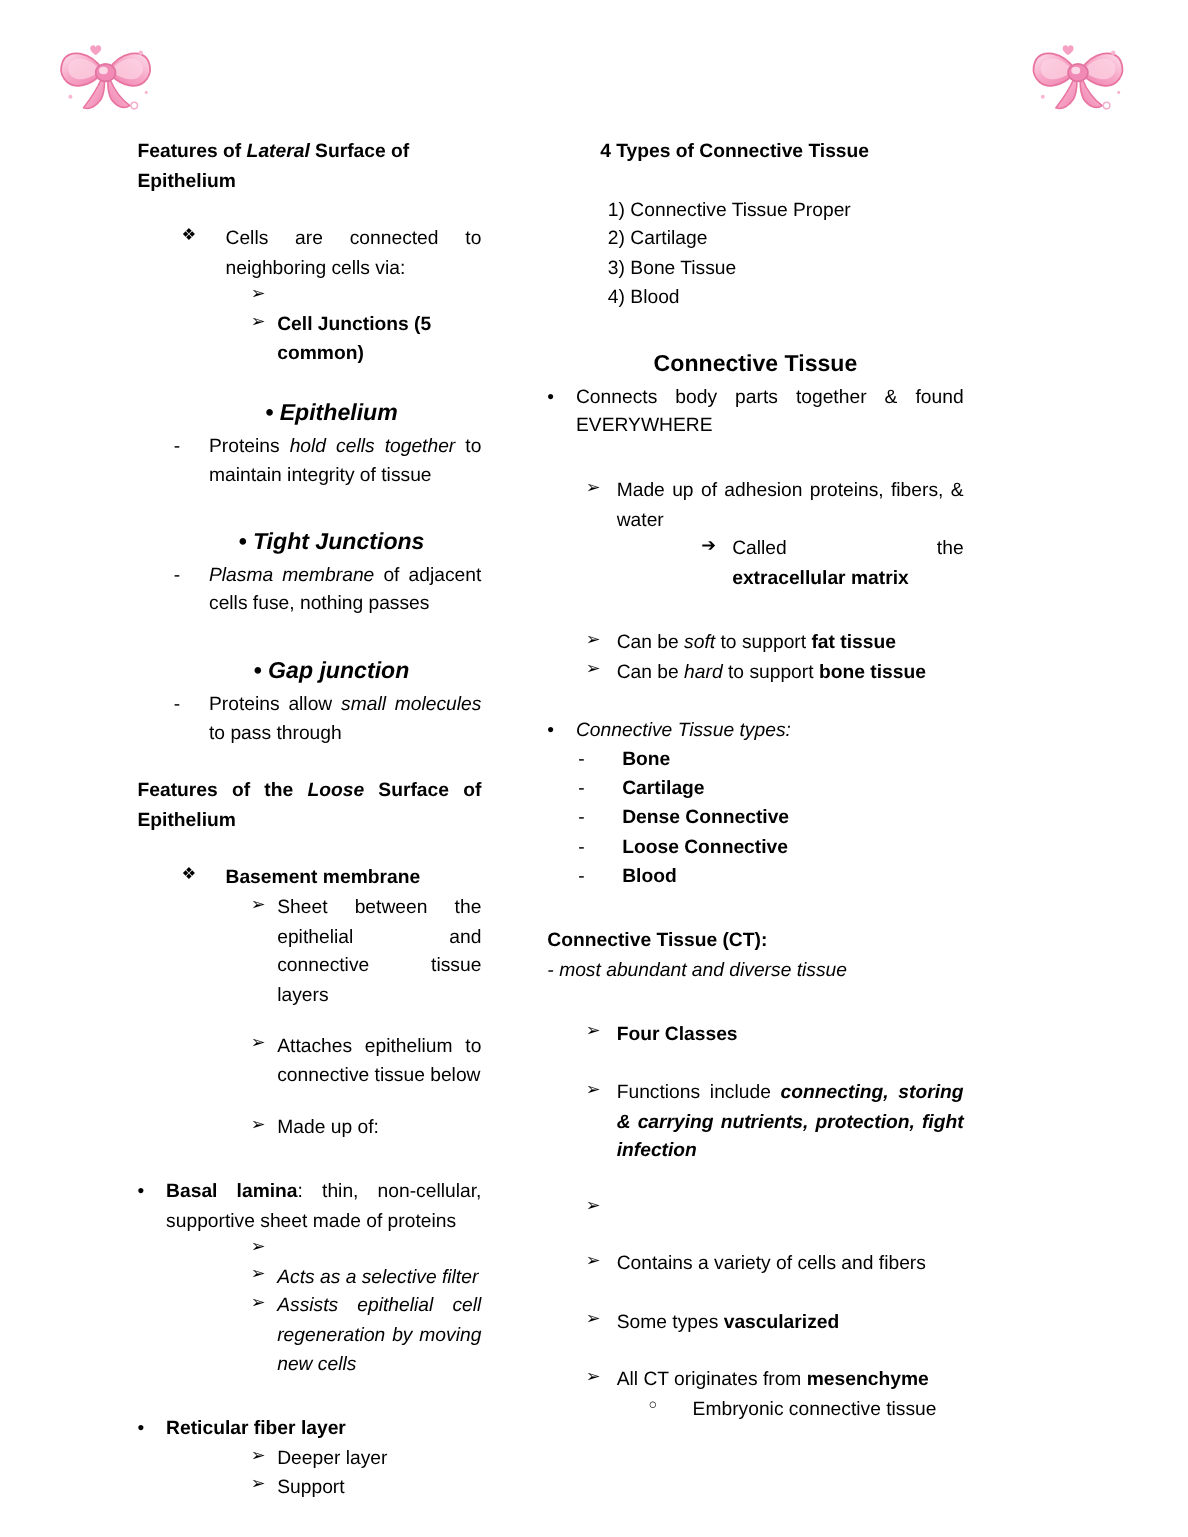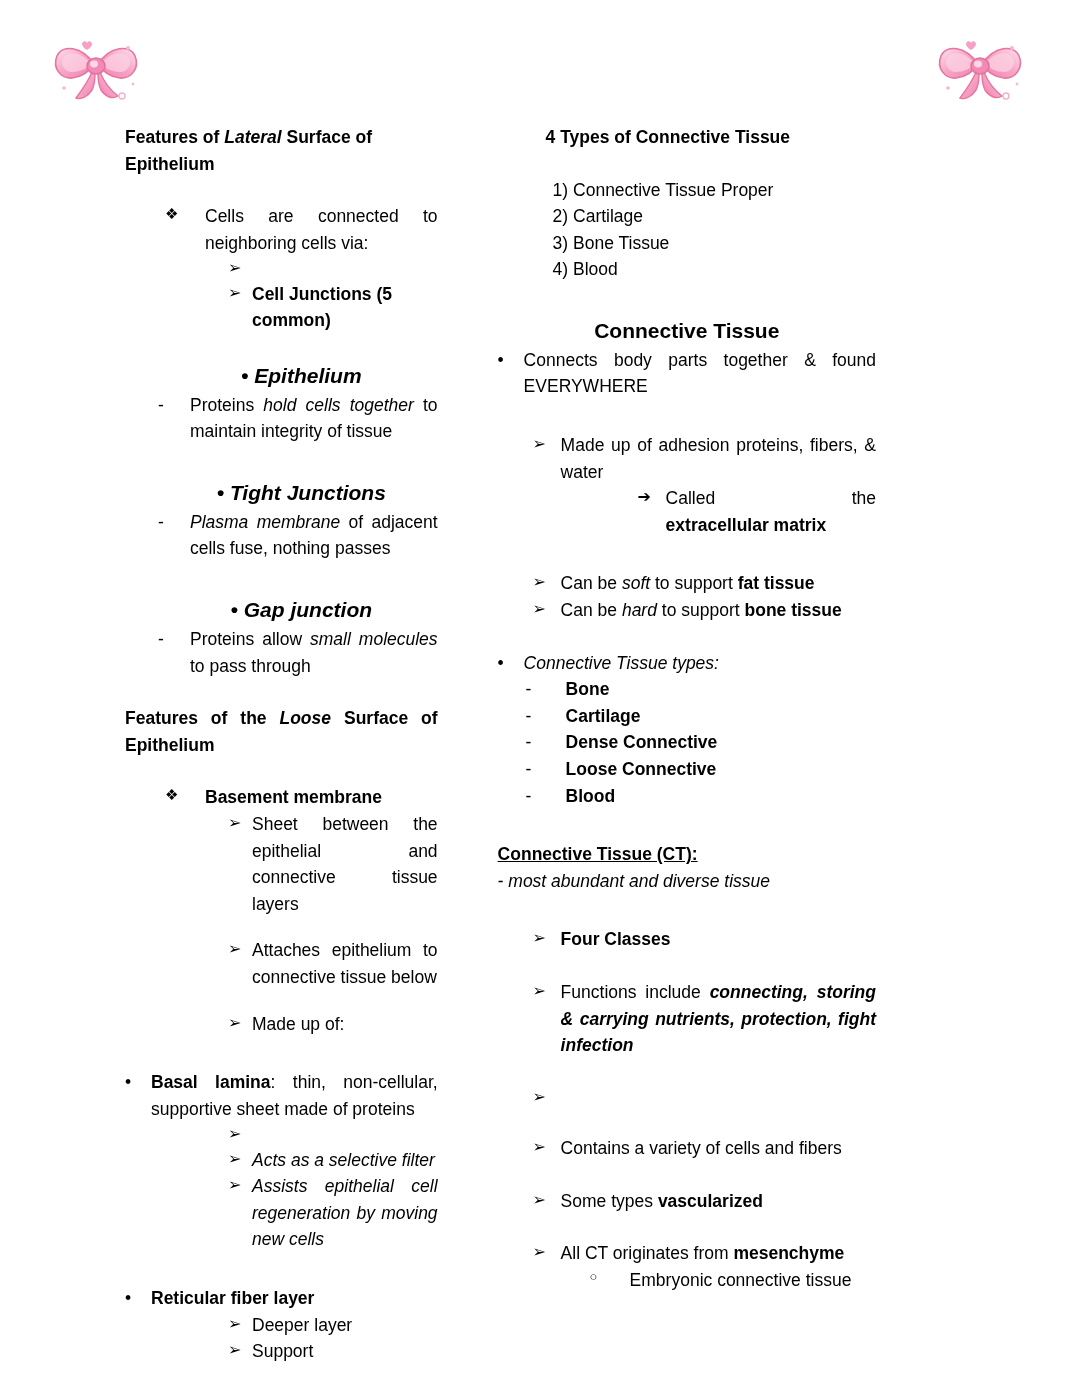--- a/index.html
+++ b/index.html
@@ -112,21 +112,21 @@
   .r-dash  .mark { width: 40px; padding-left: 28px; }
   .r-circle .mark { width: 40px; padding-left: 92px; }
 
   .numlist {
     padding-left: 55px;
     font-size: 17.5px;
     line-height: 1.52;
   }
   .numlist div { white-space: pre; }
 
-  .ct-heading { padding-left: 0px; text-decoration: underline; }
+  .ct-heading { padding-left: 0px; }
 </style>
 </head>
 <body>
 
 <div class="bow bow-left">
   <svg viewBox="0 0 96 86" width="96" height="86" aria-hidden="true">
     <defs>
       <linearGradient id="bg1" x1="0" y1="0" x2="1" y2="1">
         <stop offset="0%" stop-color="#fde3ee"></stop>
         <stop offset="45%" stop-color="#f7a8c8"></stop>

